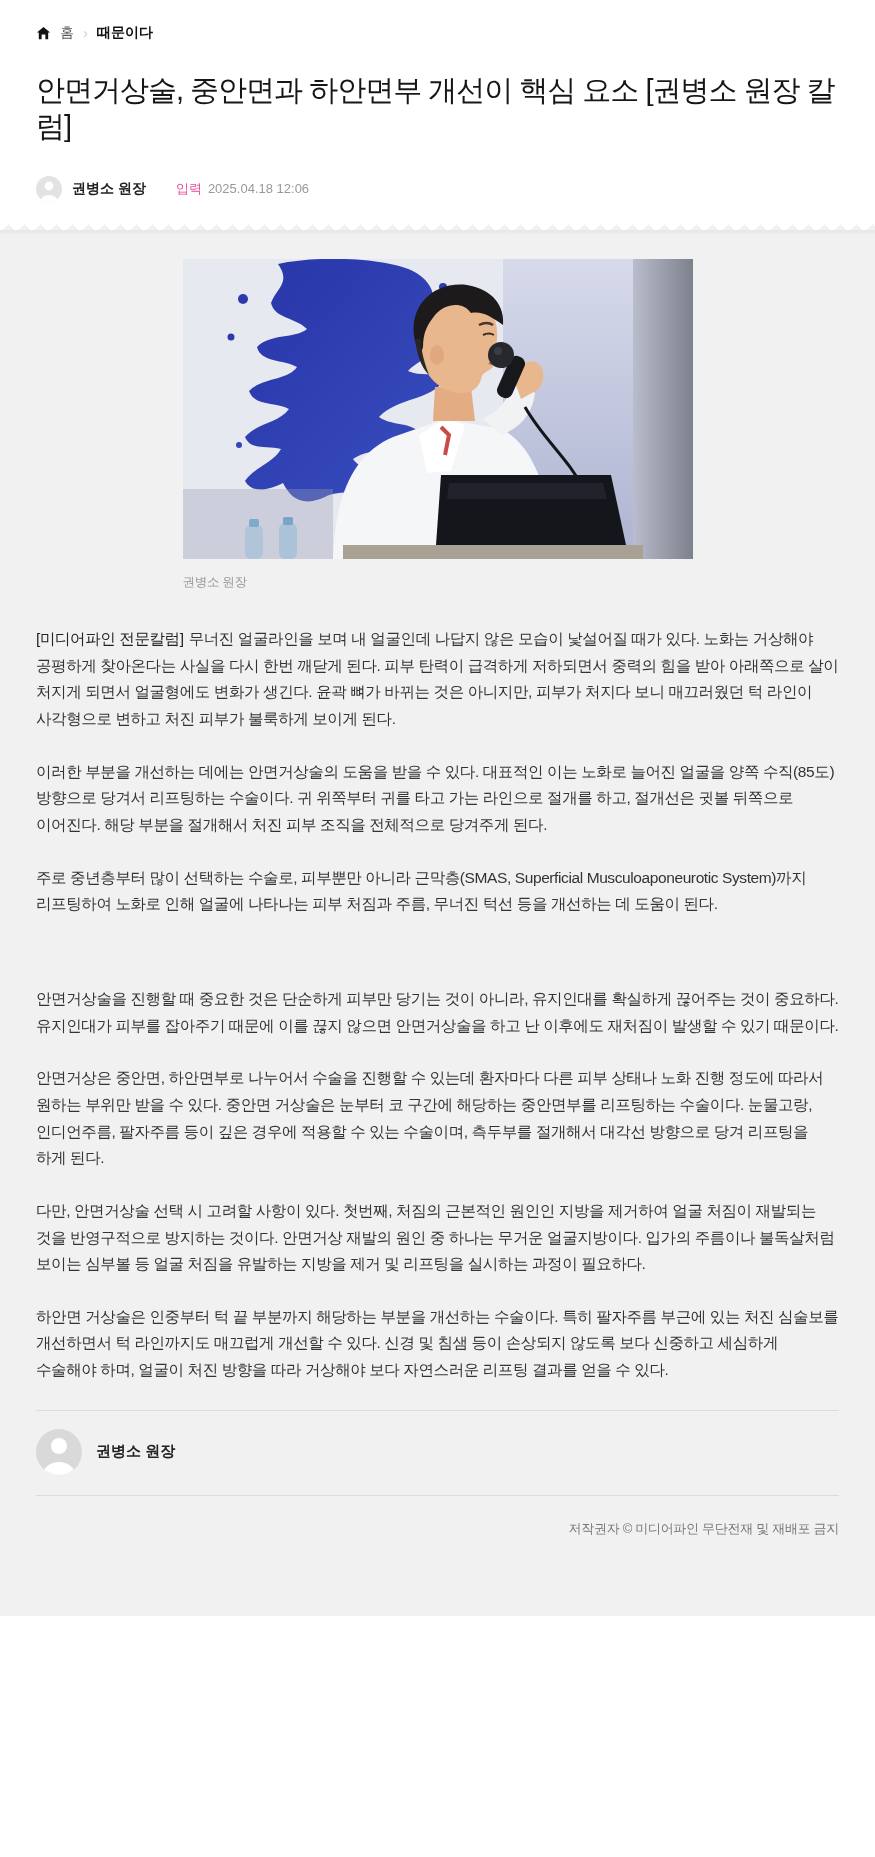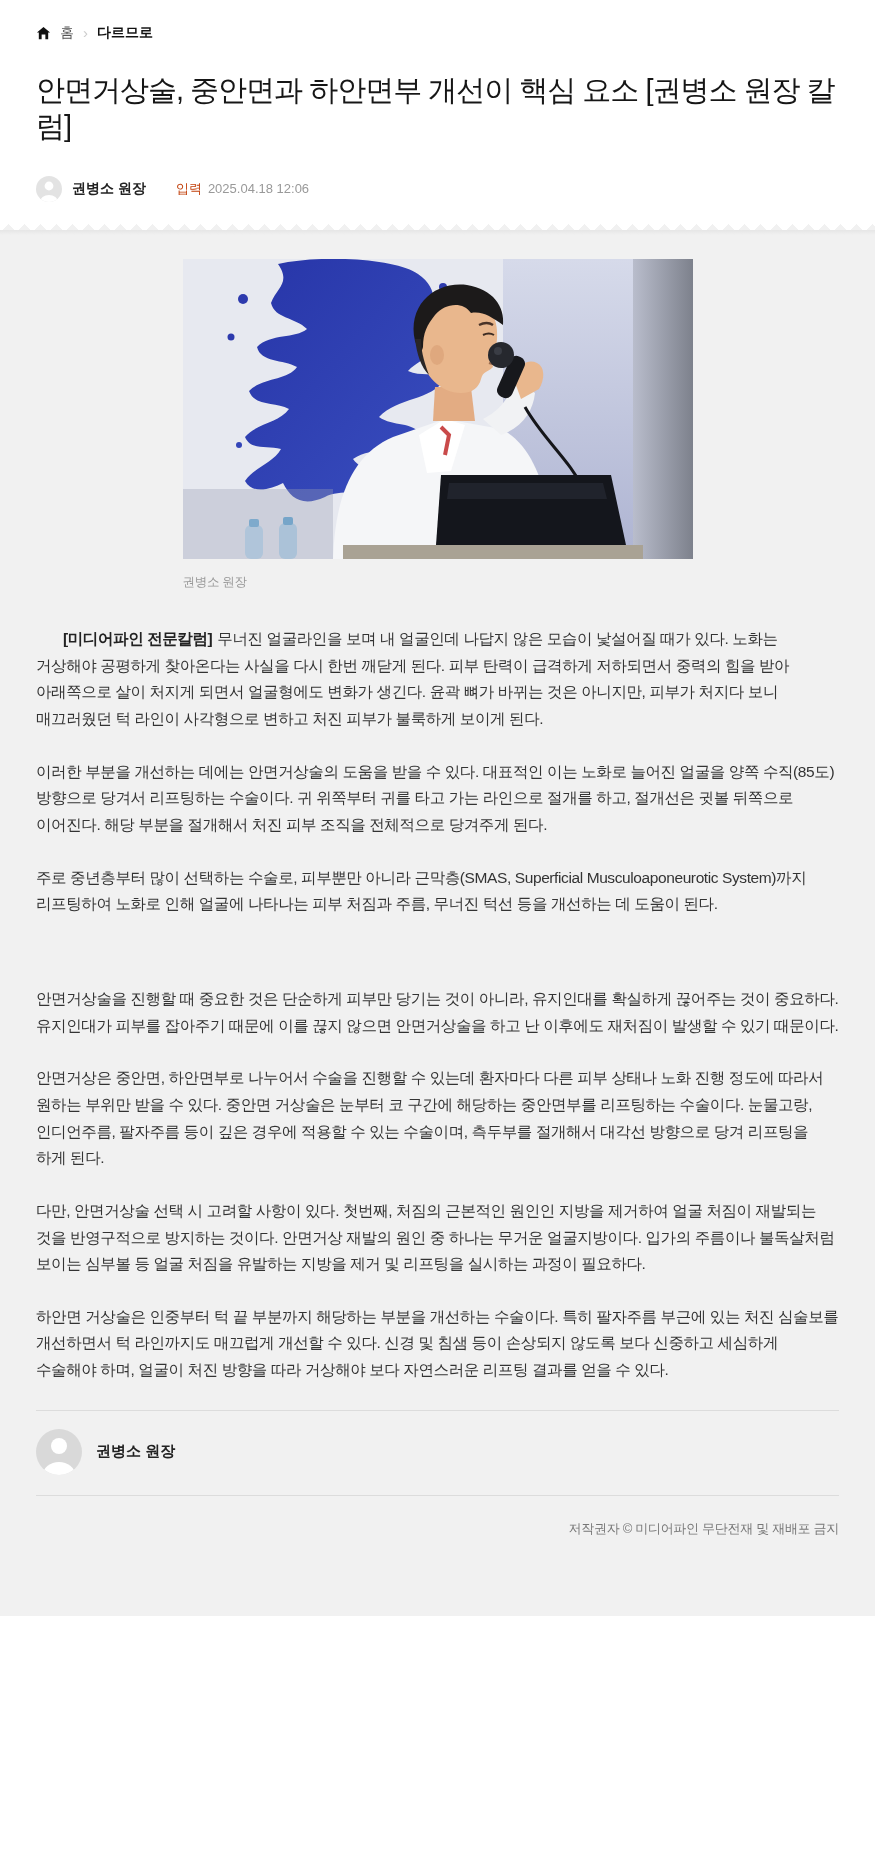--- a/index.html
+++ b/index.html
@@ -26,21 +26,21 @@
   }
 
   .byline { margin-top: 31px; display: flex; align-items: center; }
   .byline .avatar-sm {
     width: 26px; height: 26px; border-radius: 50%;
     background: #e3e3e3; overflow: hidden; flex: 0 0 auto;
     display: flex; align-items: flex-end; justify-content: center;
   }
   .byline .author-name { margin-left: 10px; font-size: 14px; font-weight: bold; color: #222; }
   .byline .pub-info { margin-left: 30px; font-size: 13px; color: #999; }
-  .byline .pub-info .pub-label { margin-right: 6px; color: #c2410c; }
+  .byline .pub-info .pub-label { margin-right: 6px; color: #ec4899; }
 
   
   .tear {
     height: 12px;
     background-color: #f1f1f1;
     background-image:
       linear-gradient(135deg, #ffffff 50%, rgba(255,255,255,0) 50%),
       linear-gradient(225deg, #ffffff 50%, rgba(255,255,255,0) 50%);
     background-size: 16px 12px;
     background-repeat: repeat-x;
@@ -54,21 +54,21 @@
   figure.photo-block { width: 510px; margin: 0 auto; }
   .photo-frame { width: 510px; height: 300px; display: block; }
   figcaption.photo-caption { margin-top: 15px; font-size: 12.5px; color: #999; letter-spacing: -0.3px; }
 
   .article-body { margin-top: 35px; }
   .article-body p {
     font-size: 15.5px; line-height: 1.72; color: #333;
     letter-spacing: -0.4px; word-break: keep-all; overflow-wrap: break-word;
     margin-bottom: 26px;
   }
-  .article-body p strong { font-weight: bold; color: #222; margin-right: 5px; margin-left: 27px; }
+  .article-body p strong { font-weight: normal; color: #222; margin-right: 5px; }
   .para-gap { height: 42px; }
 
   .rule { border: 0; border-top: 1px solid #dcdcdc; margin: 0; }
   .rule-top { margin-top: 4px; }
 
   .footer-author { display: flex; align-items: center; padding: 18px 0 20px 0; }
   .footer-author .avatar-lg {
     width: 46px; height: 46px; border-radius: 50%;
     background: #d9d9d9; overflow: hidden; flex: 0 0 auto;
     display: flex; align-items: flex-end; justify-content: center;
@@ -83,21 +83,21 @@
 <div class="header-section">
 
   <nav class="breadcrumb">
     <span class="home-ic">
       <svg viewBox="0 0 16 16" width="15" height="15">
           <path d="M8 1 L15 7 H13 V14 H10 V9 H6 V14 H3 V7 H1 Z" fill="#111"></path>
         </svg>
     </span>
     <span class="crumb-home">홈</span>
     <span class="crumb-sep">›</span>
-    <span class="crumb-current">다르므로</span>
+    <span class="crumb-current">때문이다</span>
   </nav>
 
   <h1 class="article-title">안면거상술, 중안면과 하안면부 개선이 핵심 요소 [권병소 원장 칼럼]</h1>
 
   <div class="byline">
     <span class="avatar-sm">
       <svg viewBox="0 0 26 26" width="26" height="26">
           <circle cx="13" cy="10" r="4.4" fill="#ffffff"></circle>
           <path d="M4 26 a9 7 0 0 1 18 0 Z" fill="#ffffff"></path>
         </svg>

